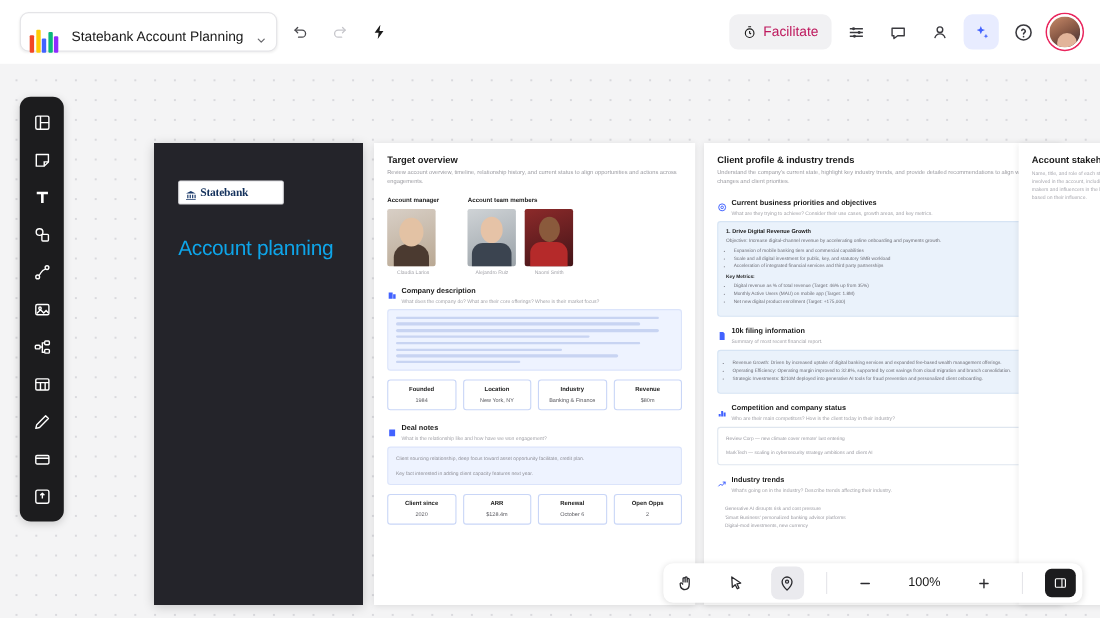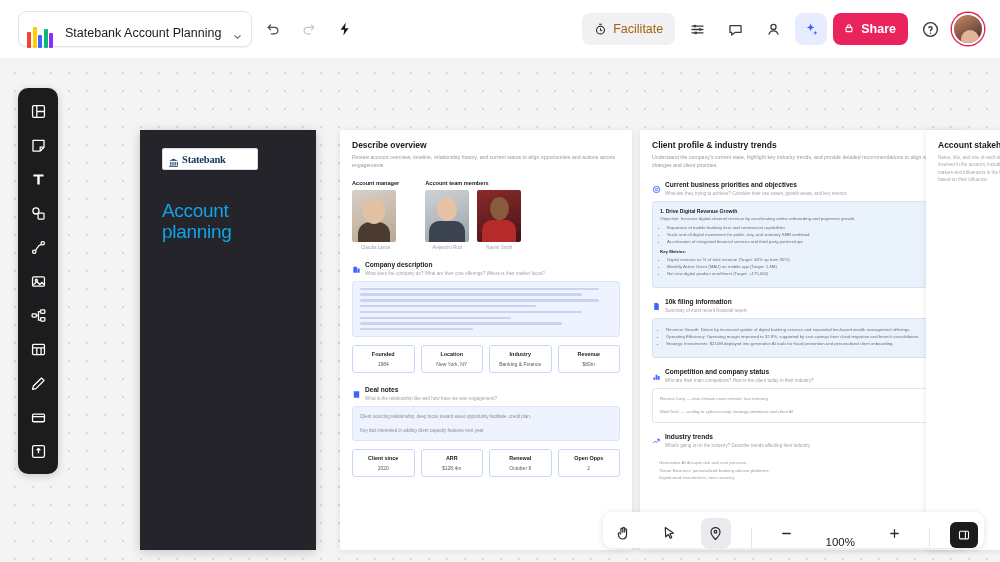--- a/index.html
+++ b/index.html
@@ -74,21 +74,21 @@
   .tb-btn.dim { color: #c6c6cb; }
   .tb-btn.bolt { color: #1a1a1a; }
   .tb-right {
     margin-left: auto; margin-right: 16px;
     display: flex; align-items: center; gap: 6px;
   }
   .facilitate {
     display: flex; align-items: center; gap: 6px;
     height: 32px; padding: 0 12px;
     border-radius: 8px; background: #f1f1f3;
-    font-size: 12.5px; color: #a16207;
+    font-size: 12.5px; color: #be185d;
   }
   .facilitate .ico { color: #1a1a1a; display:flex; }
   .ic-btn {
     width: 32px; height: 32px; border-radius: 8px;
     display: flex; align-items: center; justify-content: center;
     color: #3a3a3f;
   }
   .ic-btn.active { background: #e8ecff; color: #4262ff; }
   .share-btn {
     display: flex; align-items: center; gap: 6px;
@@ -124,24 +124,24 @@
   }
   .tool {
     width: 32px; height: 32px;
     border-radius: 7px;
     display: flex; align-items: center; justify-content: center;
     color: #ffffff;
   }
   .tool svg { display: block; }
   #frame-cover {
     position: absolute; left: 140px; top: 72px;
-    width: 176px; height: 420px;
+    width: 190px; height: 420px;
     background: #24242a;
     box-shadow: 0 2px 10px rgba(0,0,0,.2);
-    padding: 18px 22px;
+    padding: 34px 22px;
   }
   .bank-logo {
     background: #fff; border: 1px solid #dcdce0;
     width: 96px; height: 22px;
     display: flex; align-items: center; gap: 3px;
     padding: 0 5px; border-radius: 2px;
     margin-bottom: 30px;
   }
   .bank-logo .b-ic {
     width: 11px; height: 11px; color: #1b3a6b;
@@ -235,21 +235,21 @@
   
   .c-dim { font-size: 4.6px; color: #a9a9b0; line-height: 1.6; }
   
   #bottombar {
     position: absolute;
     right: 16px; bottom: 14px;
     height: 36px;
     background: #fff;
     border-radius: 9px;
     box-shadow: 0 1px 6px rgba(0,0,0,.13);
-    display: flex; align-items: flex-end;
+    display: flex; align-items: center;
     padding: 0 6px; gap: 16px;
     z-index: 35;
   }
   .bb {
     width: 30px; height: 30px; border-radius: 7px;
     display: flex; align-items: center; justify-content: center;
     color: #2a2a2e;
   }
   .bb.sel { background: #eaeaee; }
   .zoomval {
@@ -327,29 +327,20 @@
             <circle cx="10" cy="7" r="3"></circle>
             <path d="M4.5 16c.8-3 3-4.5 5.5-4.5S14.7 13 15.5 16"></path>
           </svg>
       </div>
       <div class="ic-btn active">
         <svg width="17" height="17" viewBox="0 0 20 20" fill="currentColor">
             <path d="M9 3l1.3 3.2L13.5 7.5 10.3 8.8 9 12 7.7 8.8 4.5 7.5l3.2-1.3z"></path>
             <path d="M14.5 11.5l.7 1.7 1.8.8-1.8.7-.7 1.8-.7-1.8-1.8-.7 1.8-.8z"></path>
           </svg>
       </div>
-      <div class="share-btn">
-        <span>
-          <svg width="12" height="12" viewBox="0 0 20 20" fill="none" stroke="currentColor" stroke-width="1.8">
-              <rect x="5" y="9" width="10" height="7" rx="1.5"></rect>
-              <path d="M7.5 9V7a2.5 2.5 0 015 0v2"></path>
-            </svg>
-        </span>
-        <span>Share</span>
-      </div>
       <div class="ic-btn">
         <svg width="19" height="19" viewBox="0 0 20 20" fill="none" stroke="currentColor" stroke-width="1.5">
             <circle cx="10" cy="10" r="7.2"></circle>
             <path d="M8.3 8a1.8 1.8 0 013.4.8c0 1.2-1.7 1.4-1.7 2.6" stroke-linecap="round"></path>
             <circle cx="10" cy="14" r=".8" fill="currentColor" stroke="none"></circle>
           </svg>
       </div>
       <div class="avatar"></div>
     </div>
   </div>
@@ -362,21 +353,21 @@
           <svg width="11" height="11" viewBox="0 0 20 20" fill="currentColor">
               <path d="M10 3L2 7h16zM4 9h2v6H4zm4 0h2v6H8zm4 0h2v6h-2zm4 0h2v6h-2zM2 16h16v1.6H2z"></path>
             </svg>
         </span>
         <span class="b-tx">Statebank</span>
       </div>
       <div class="cover-h1">Account planning</div>
     </div>
 
     <div class="panel" id="panel-a">
-      <div class="p-title">Describe overview</div>
+      <div class="p-title">Target overview</div>
       <div class="p-sub">Review account overview, timeline, relationship history, and current status to align opportunities and actions across engagements.</div>
 
       <div class="col2">
         <div>
           <div class="lbl">Account manager</div>
           <div class="photo w1"></div>
           <div class="ph">Claudia Larios</div>
         </div>
         <div>
           <div class="lbl">Account team members</div>

